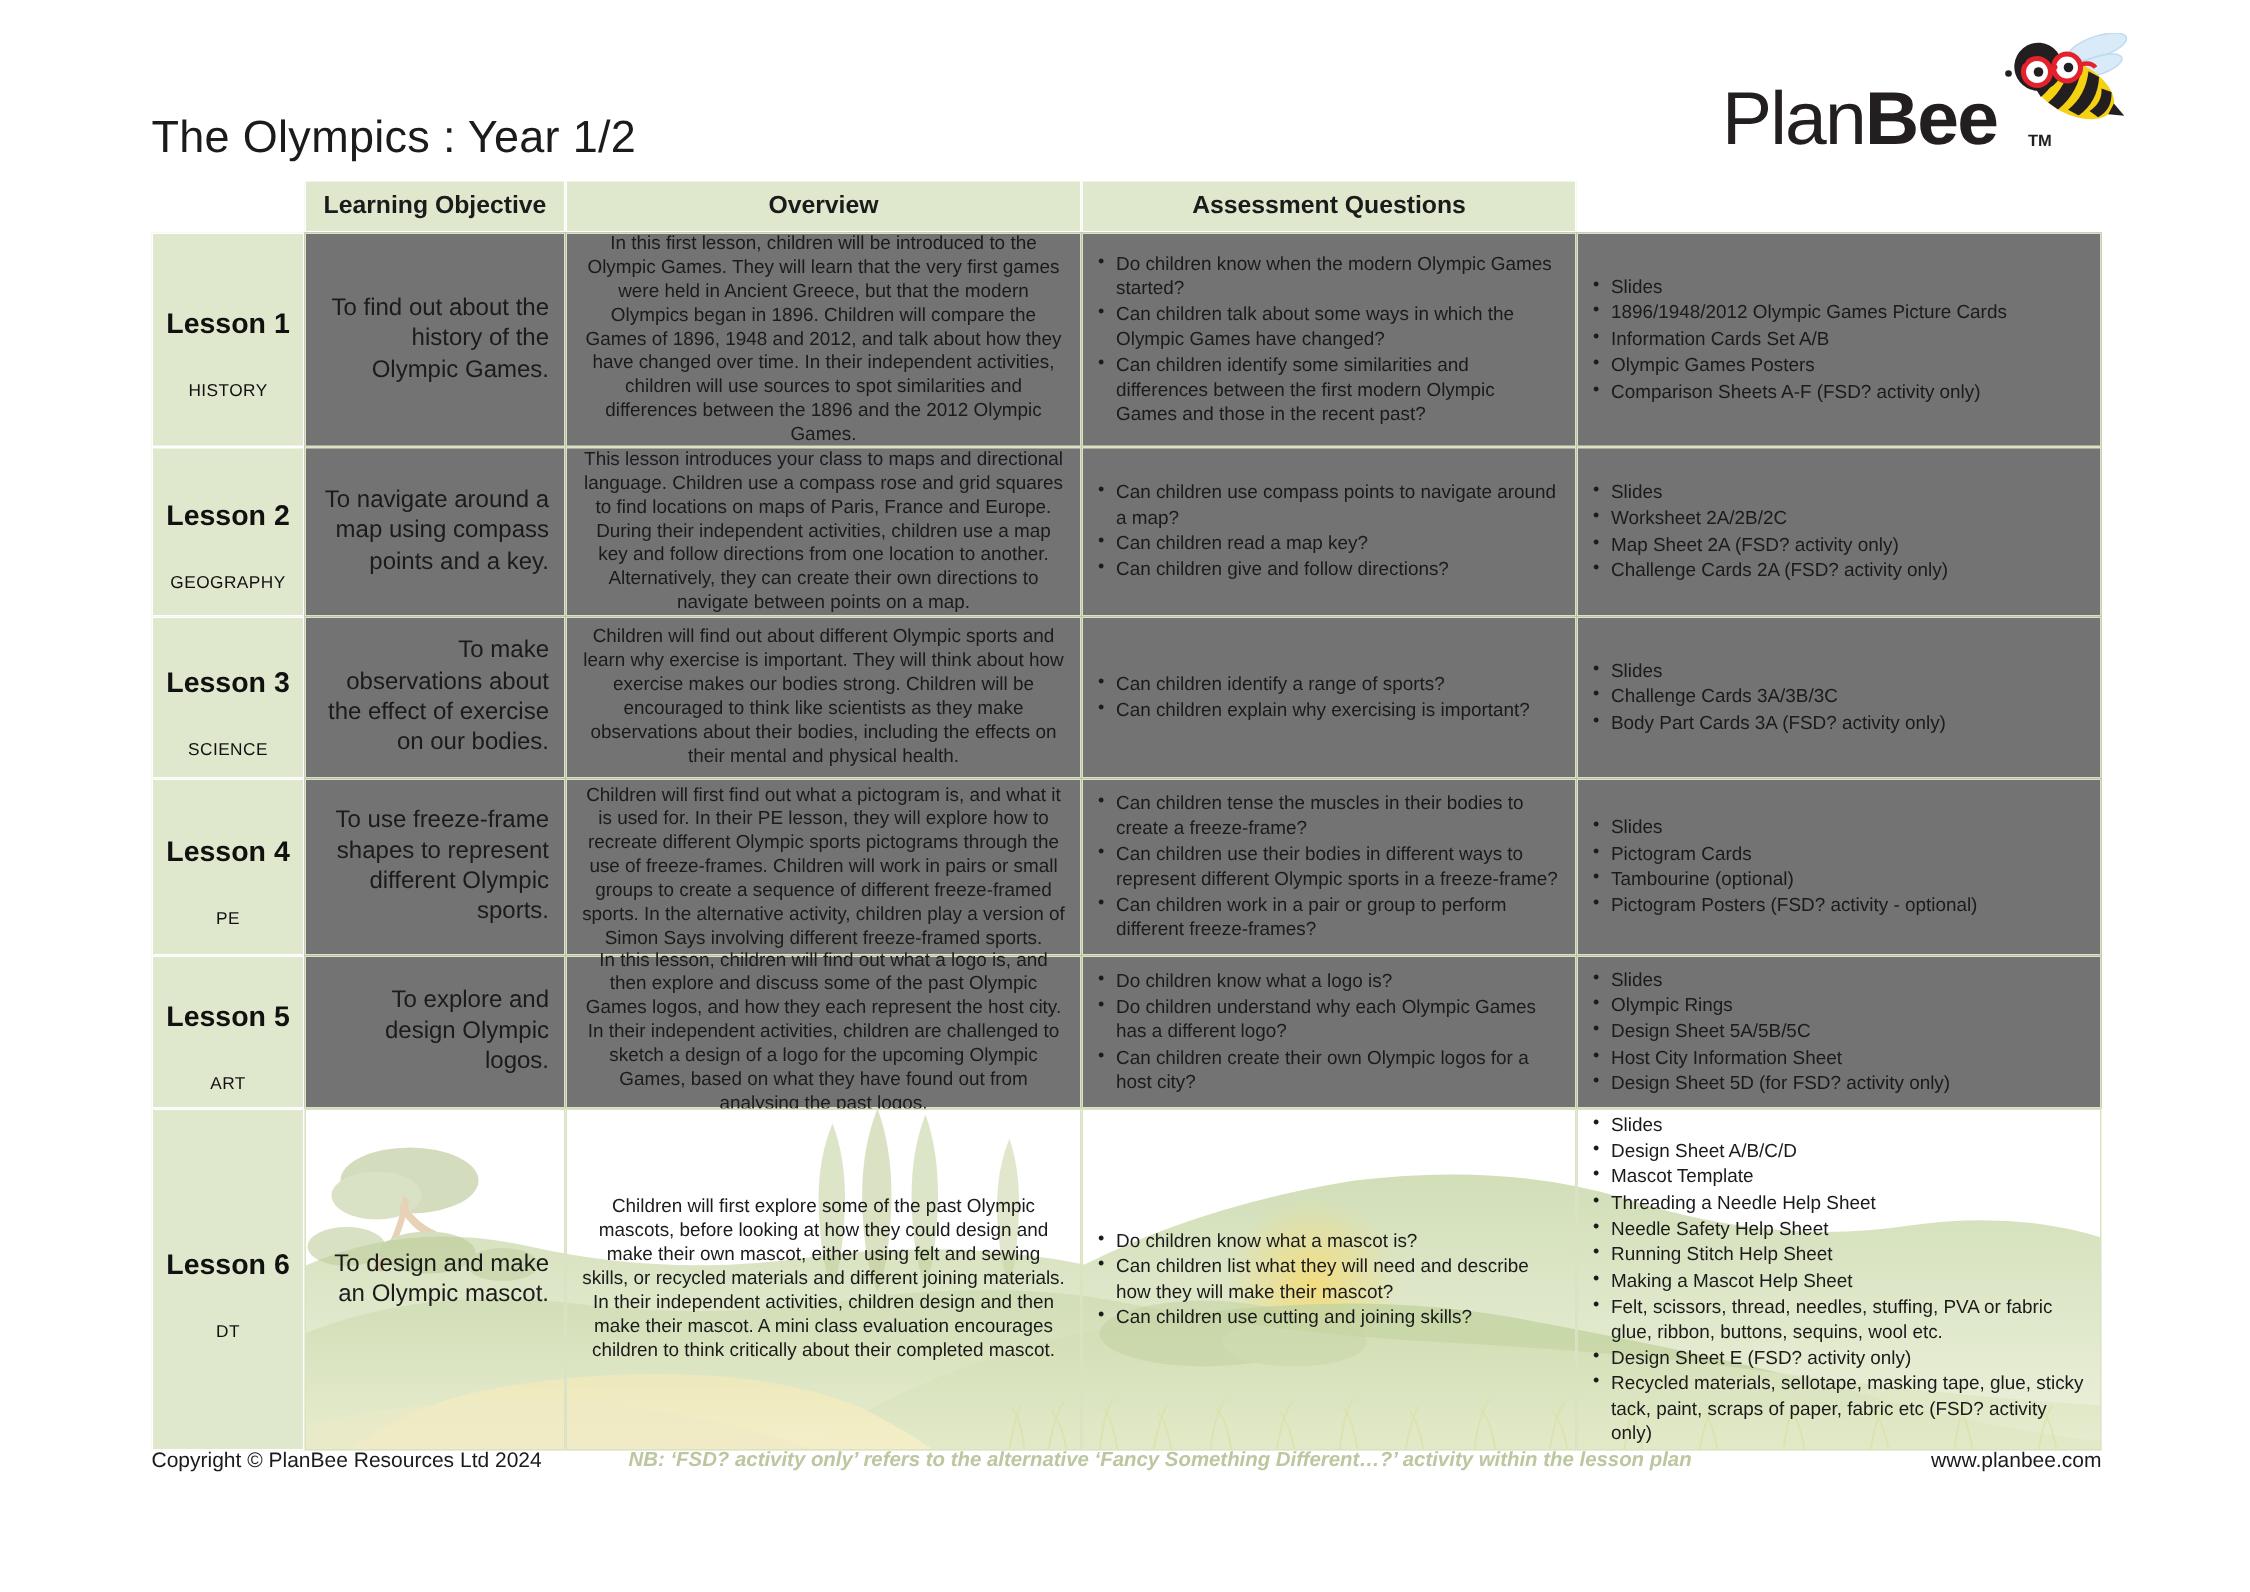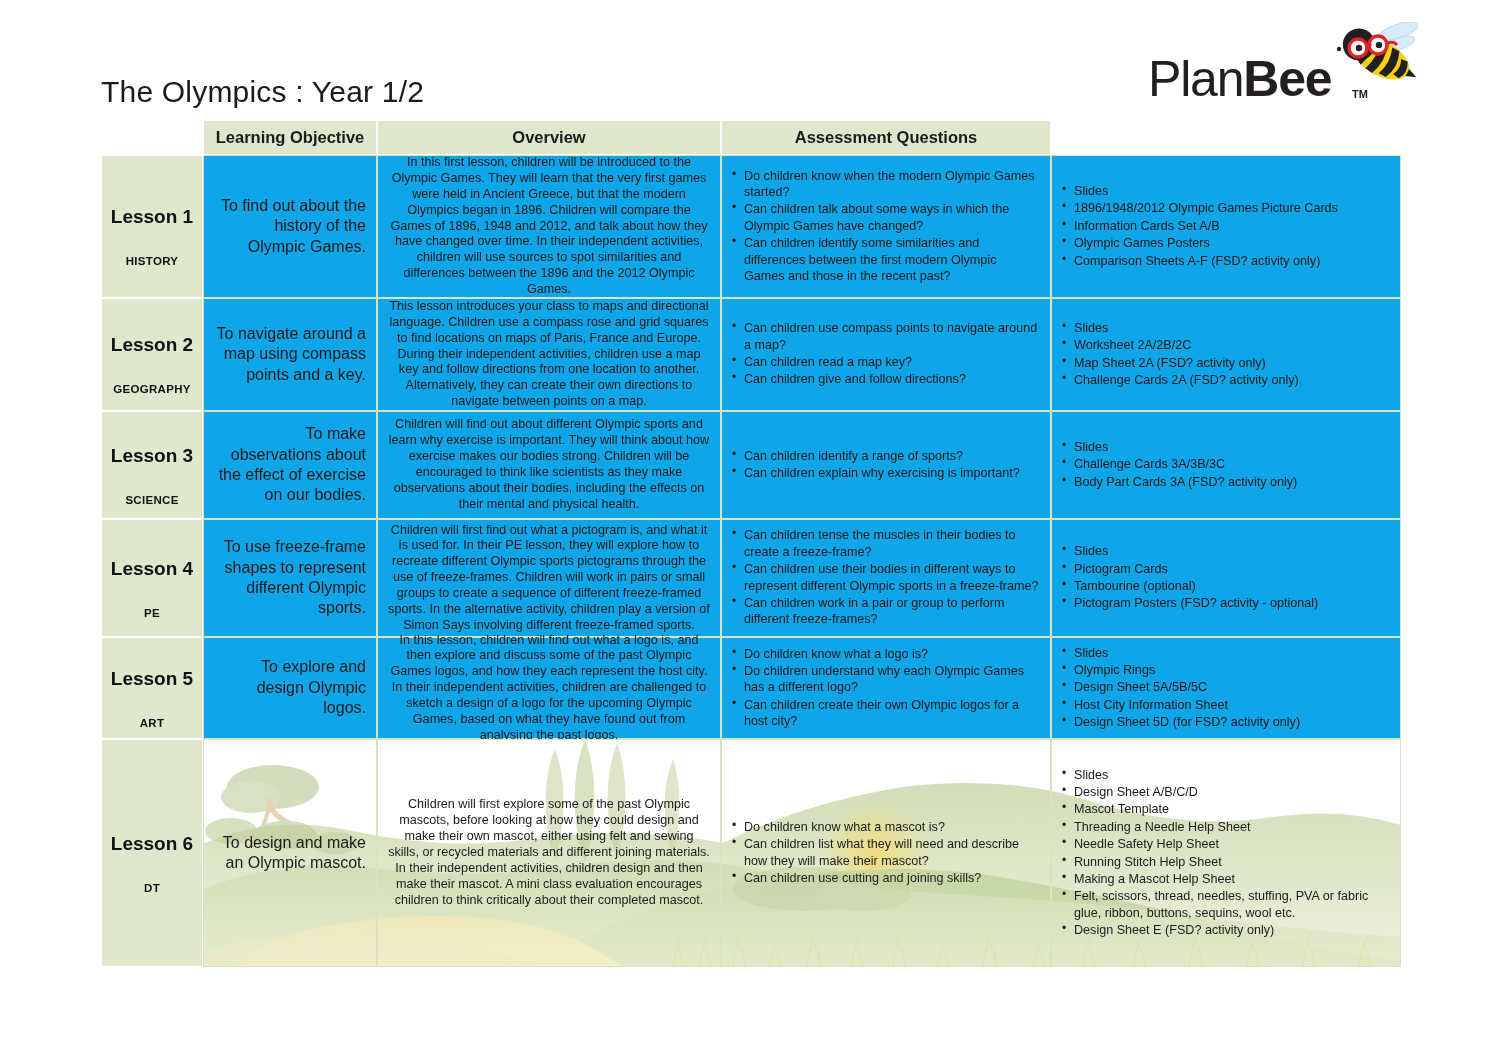--- a/index.html
+++ b/index.html
@@ -52,24 +52,24 @@
   .hdr-blank { background:transparent; border:none; height:35px; }
 
   
   .body-row { border-top:0; }
   .lesson-cell {
     background:#dfe8cc; border:1.5px solid #ffffff;
     display:flex; flex-direction:column; align-items:center; justify-content:center;
     text-align:center;
   }
   .lesson-num { font-size:19px; font-weight:700; color:#111;margin-top:20px; }
-  .lesson-sub { font-size:11.5px; font-weight:700; color:#111; margin-top:27px; letter-spacing:.3px; }
+  .lesson-sub { font-size:11.5px; font-weight:400; color:#111; margin-top:27px; letter-spacing:.3px; }
 
   .wcell {
-    background:#0ea5e9; border:1.5px solid #d9e3c4;
+    background:#737373; border:1.5px solid #d9e3c4;
     padding:8px 10px;
     display:flex; align-items:center; justify-content:center;
   }
   .wcell.transparent { background:transparent; }
 
   .lo-text { font-size:16px; line-height:1.28; color:#1b1b1b; text-align:right; }
   .ov-text { font-size:12.6px; line-height:1.26; color:#1b1b1b; text-align:center; }
 
   ul.bul { list-style:none; margin:0; padding:0; width:100%; }
   ul.bul li {
@@ -439,21 +439,27 @@
             <ul class="bul">
               <li>Slides</li>
               <li>Design Sheet A/B/C/D</li>
               <li>Mascot Template</li>
               <li>Threading a Needle Help Sheet</li>
               <li>Needle Safety Help Sheet</li>
               <li>Running Stitch Help Sheet</li>
               <li>Making a Mascot Help Sheet</li>
               <li>Felt, scissors, thread, needles, stuffing, PVA or fabric glue, ribbon, buttons, sequins, wool etc.</li>
               <li>Design Sheet E (FSD? activity only)</li>
+              <li>Recycled materials, sellotape, masking tape, glue, sticky tack, paint, scraps of paper, fabric etc (FSD? activity only)</li>
             </ul>
           </div>
       </div>
     </div>
 
   </div>
 
+  <div class="footer">
+    <div class="foot-copy">Copyright © PlanBee Resources Ltd 2024</div>
+    <div class="foot-nb">NB: ‘FSD? activity only’ refers to the alternative ‘Fancy Something Different…?’ activity within the lesson plan</div>
+    <div class="foot-url">www.planbee.com</div>
+  </div>
 
 </div>
 
 </body></html>

